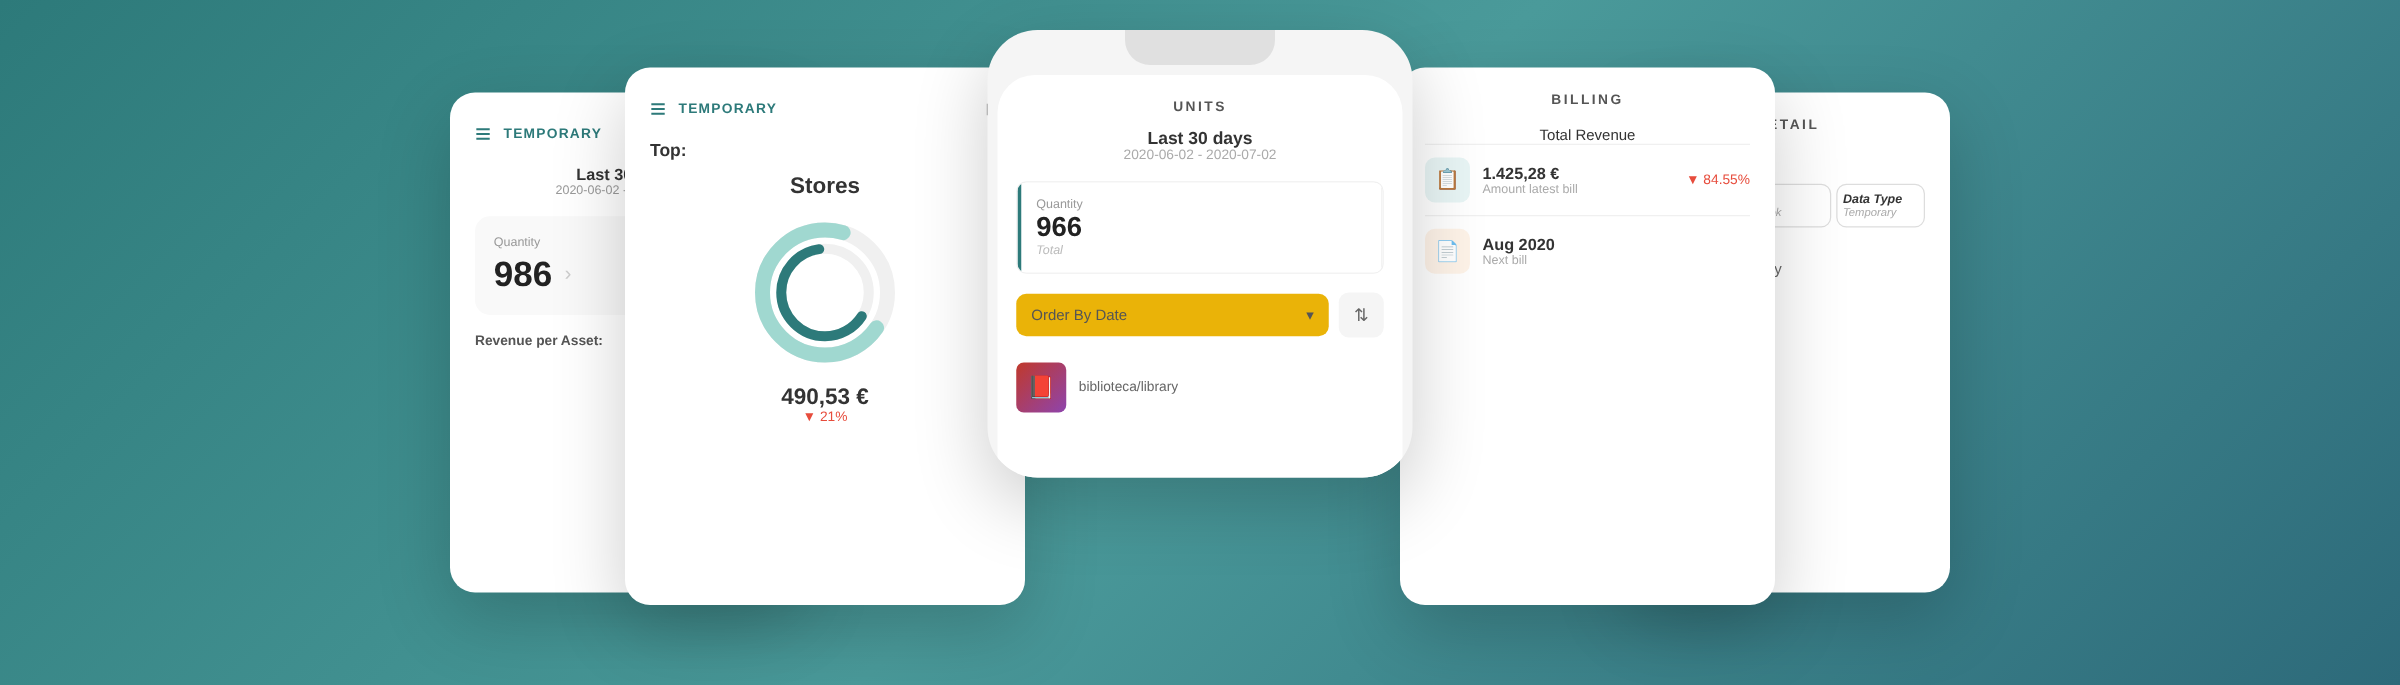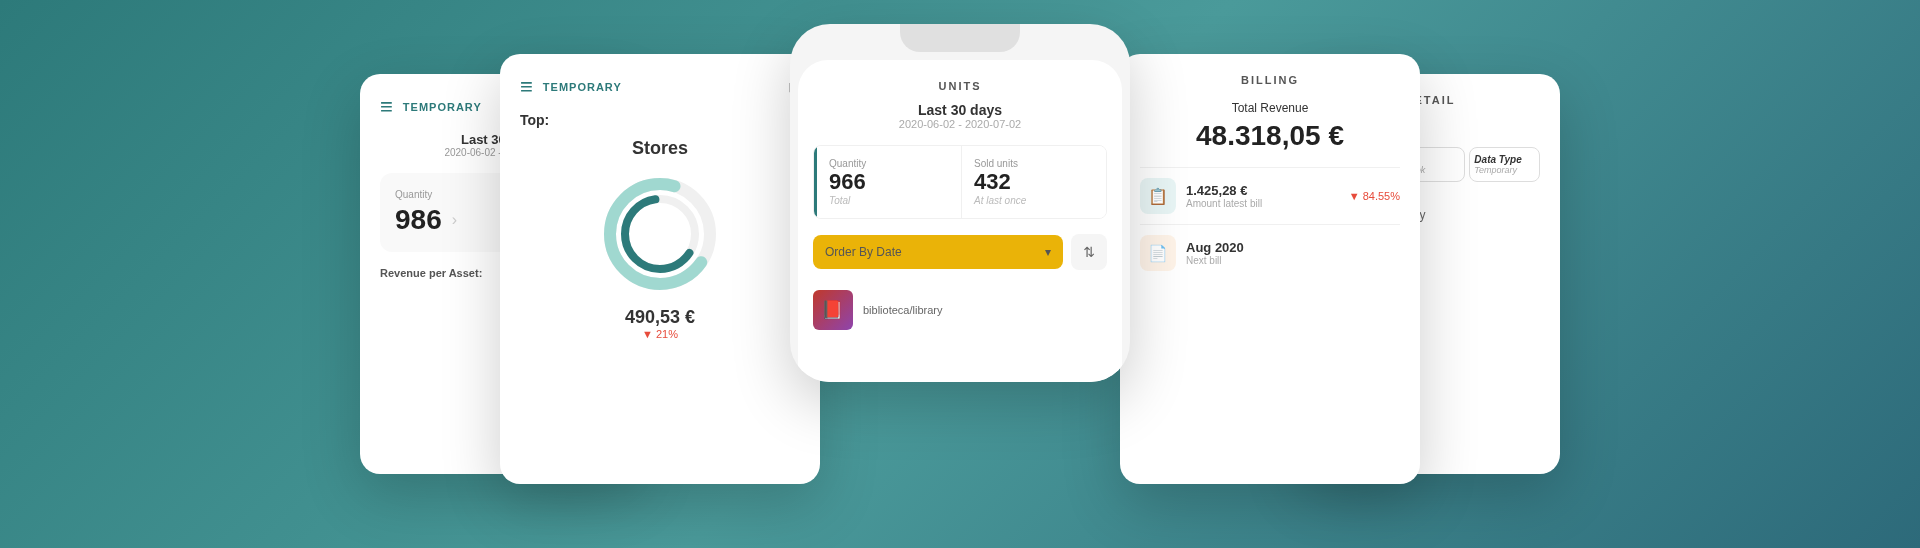--- a/index.html
+++ b/index.html
@@ -518,44 +518,38 @@
       <div class="phone-date-section">
         <div class="phone-date-title">Last 30 days</div>
         <div class="phone-date-range">2020-06-02 - 2020-07-02</div>
       </div>
       <div class="phone-stats-row" style="border:1px solid #f0f0f0;border-radius:8px;">
         <div class="phone-stat">
           <div class="phone-stat-label">Quantity</div>
           <div class="phone-stat-value">966</div>
           <div class="phone-stat-sub">Total</div>
         </div>
-        <div class="phone-stat">
-          <div class="phone-stat-label">Sold units</div>
-          <div class="phone-stat-value">432</div>
-          <div class="phone-stat-sub">At last once</div>
-        </div>
       </div>
       <div class="phone-select-row">
         <div class="phone-select">
           <span>Order By Date</span>
           <span>▾</span>
         </div>
         <div class="phone-sort-btn">⇅</div>
       </div>
       <div class="phone-list-item">
         <div class="phone-list-thumb">📕</div>
         <div class="phone-list-text">biblioteca/library</div>
       </div>
     </div>
   </div>
 
   <div class="card card-right">
     <div class="billing-header">BILLING</div>
     <div class="billing-total-label">Total Revenue</div>
-    <div class="billing-amount">48.318,05 €</div>
     <div class="billing-row">
       <div class="billing-icon billing-icon-teal">📋</div>
       <div class="billing-row-info">
         <div class="billing-row-value">1.425,28 €</div>
         <div class="billing-row-label">Amount latest bill</div>
       </div>
       <div class="billing-change">▼ 84.55%</div>
     </div>
     <div class="billing-row">
       <div class="billing-icon billing-icon-orange">📄</div>

